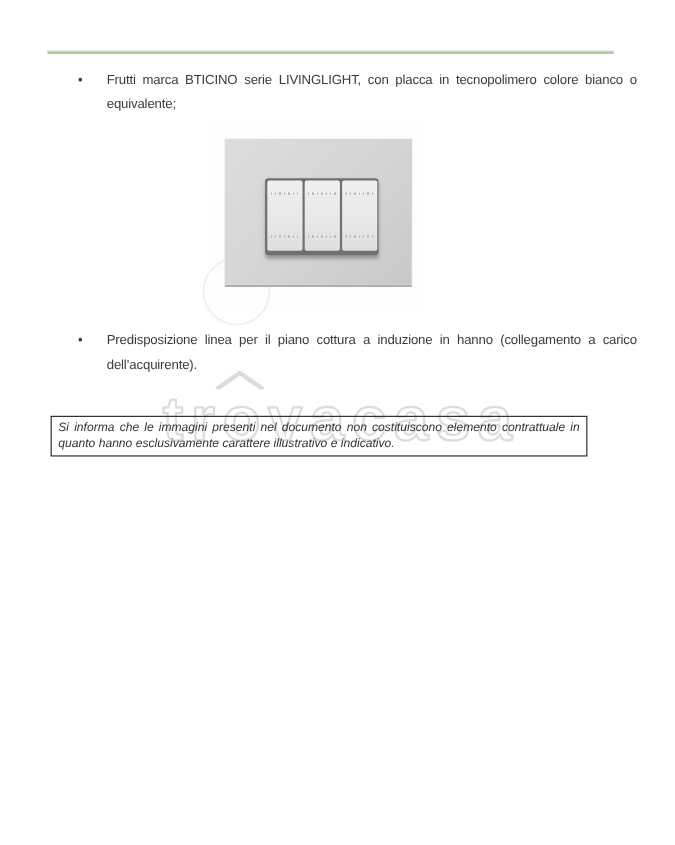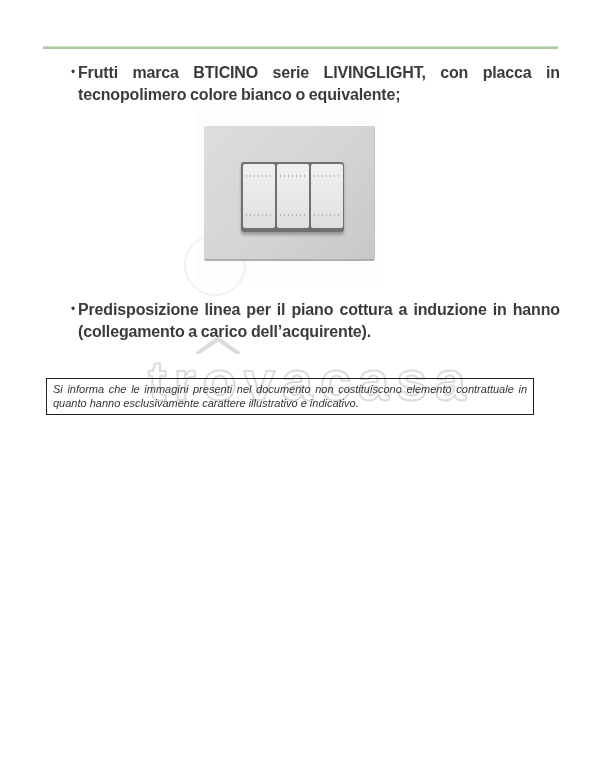--- a/index.html
+++ b/index.html
@@ -19,26 +19,25 @@
   }
   
   .bullet-item{position:absolute;left:70px;width:500px;}
   .bullet-item.b1{top:62px;}
   .bullet-item.b2{top:299px;}
   .bullet-marker{
     position:absolute;left:1px;top:0;
     font-size:12px;line-height:21.5px;color:#3b3b3b;
   }
   .bullet-text{
-    margin-left:8px;width:482px;
-    font-size:16px;line-height:21.5px;
+    margin-left:27px;width:482px;
+    font-size:12px;line-height:21.5px;
     letter-spacing:-0.15px;word-spacing:-0.5px;
     text-align:justify;text-align-last:left;
     color:#3b3b3b;
-    font-weight:bold;
   }
   
   .photo{
     position:absolute;left:196px;top:110px;width:188px;height:172px;
     background:#fdfdfc;
   }
   .plate{
     position:absolute;left:8px;top:16px;width:170px;height:133px;
     background:linear-gradient(135deg,#dddddb 0%,#d4d4d2 55%,#c8c8c6 100%);
     border-bottom:2px solid #aeaeac;

